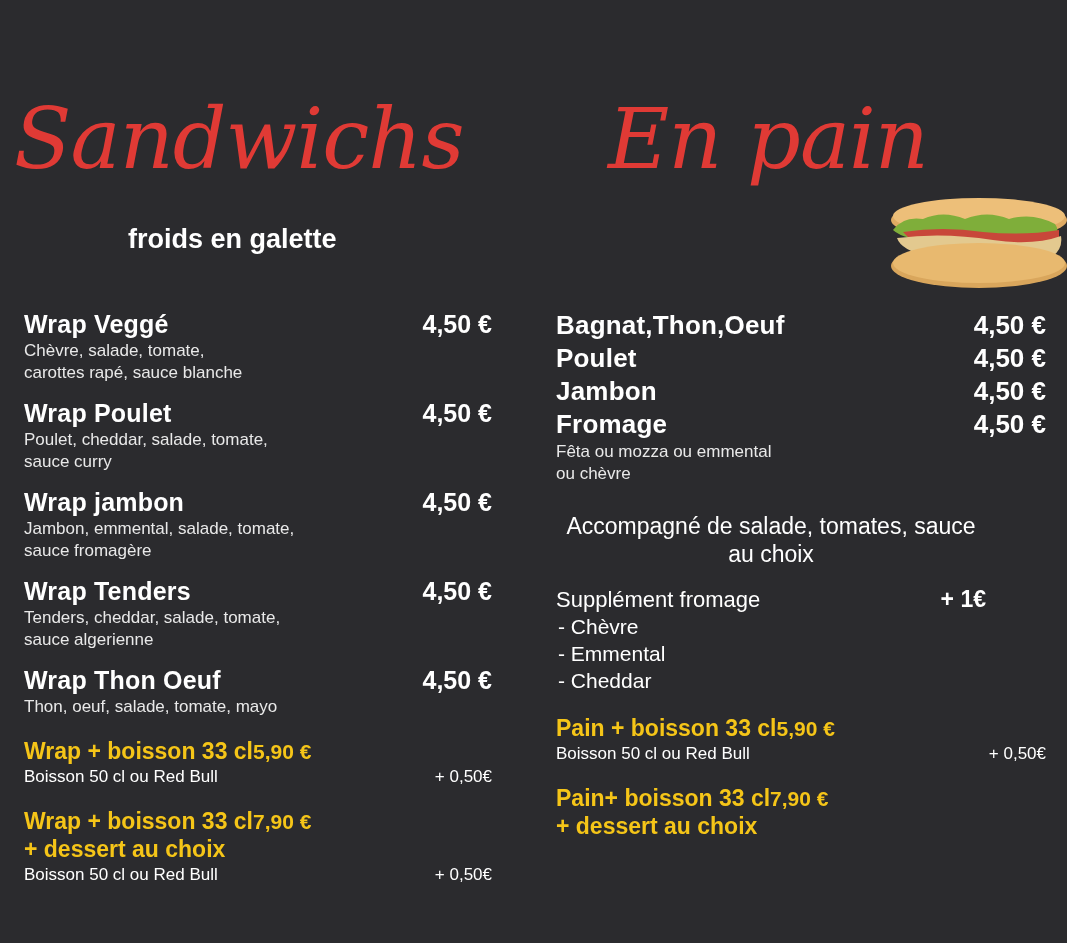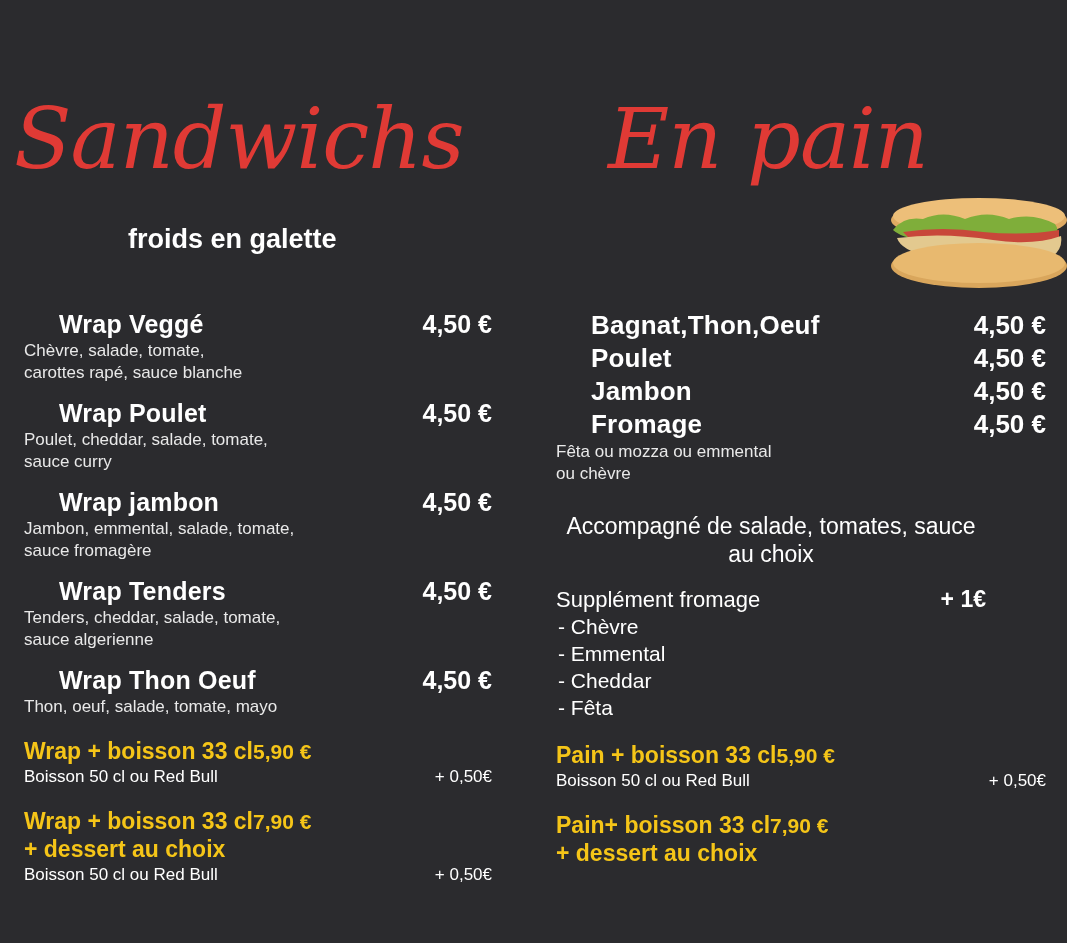--- a/index.html
+++ b/index.html
@@ -62,21 +62,20 @@
     position: relative;
     display: flex;
     justify-content: space-between;
     align-items: baseline;
   }
   .name {
     color: #ffffff;
     font-size: 25px;
     font-weight: bold;
     letter-spacing: 0.2px;
-    margin-left: 35px;
   }
   .price {
     color: #ffffff;
     font-size: 25px;
     font-weight: bold;
     white-space: nowrap;
   }
   .desc {
     color: #e9e9e9;
     font-size: 17px;
@@ -266,21 +265,20 @@
       <div class="accomp">Accompagné de salade, tomates, sauce au choix</div>
 
       <div class="supp-row">
         <span class="supp-name">Supplément fromage</span>
         <span class="supp-price">+ 1€</span>
       </div>
       <div class="supp-list">
         <div>- Chèvre</div>
         <div>- Emmental</div>
         <div>- Cheddar</div>
-        <div>- Fêta</div>
       </div>
 
       <div class="combo">
         <div class="combo-row">
           <span class="combo-name">Pain + boisson 33 cl</span>
           <span class="combo-price">5,90 €</span>
         </div>
         <div class="combo-foot">
           <span class="combo-sub">Boisson 50 cl ou Red Bull</span>
           <span class="combo-sub">+ 0,50€</span>

